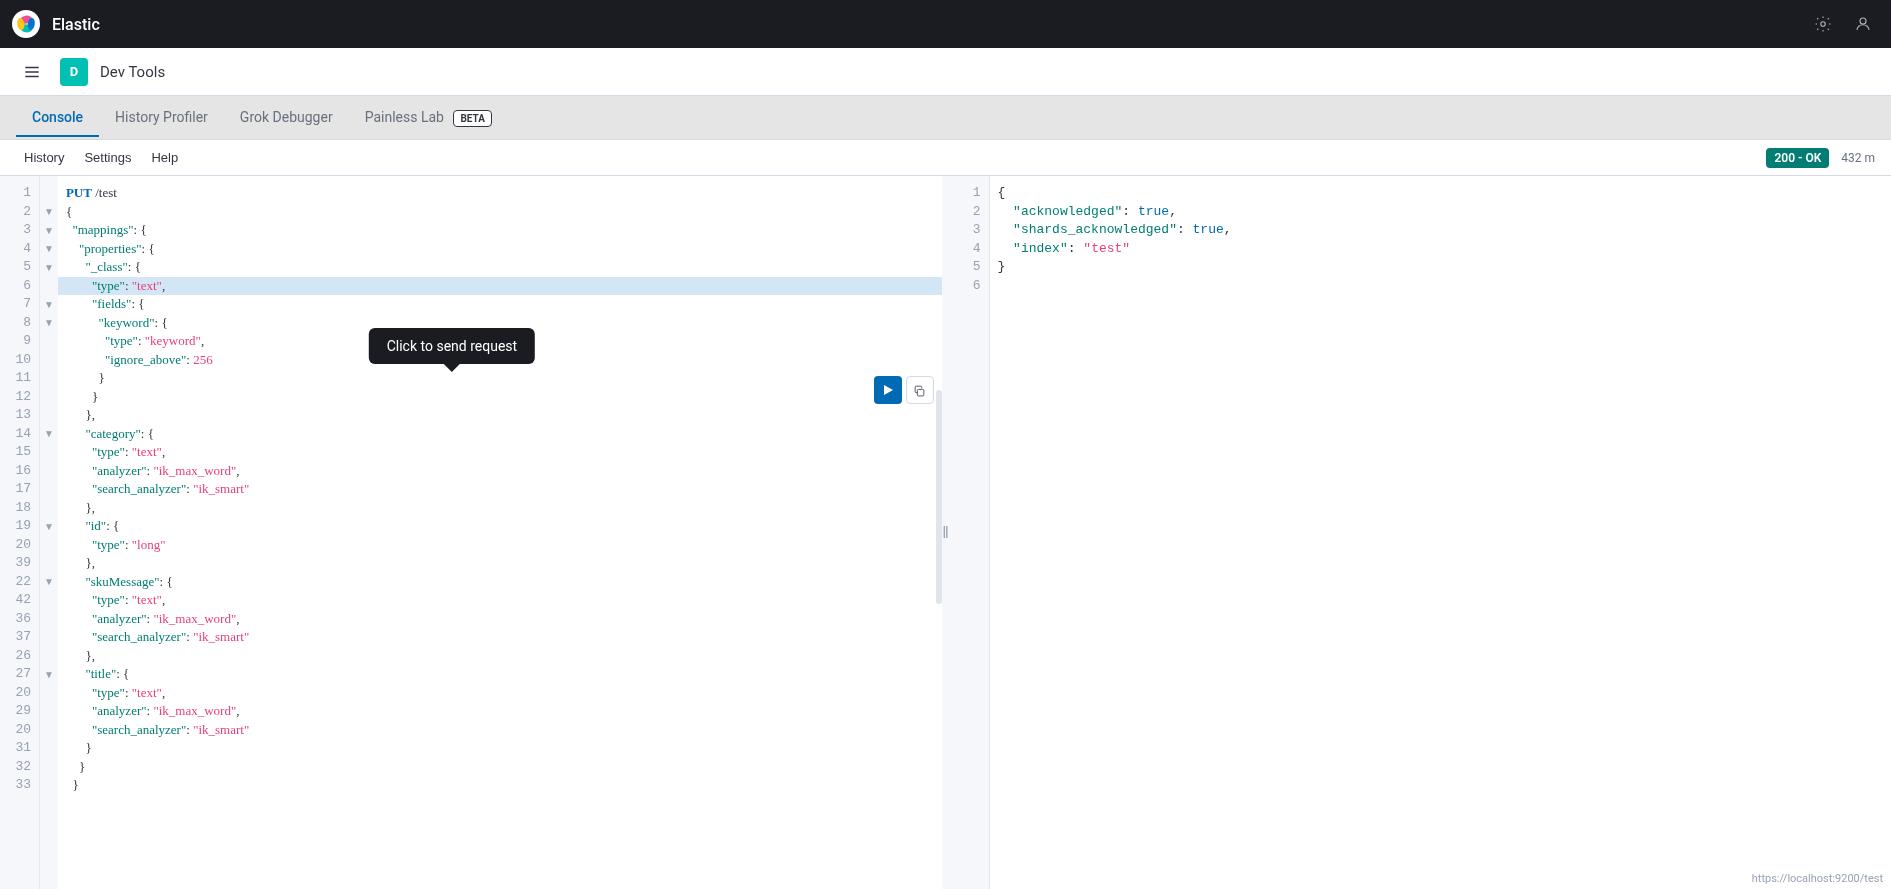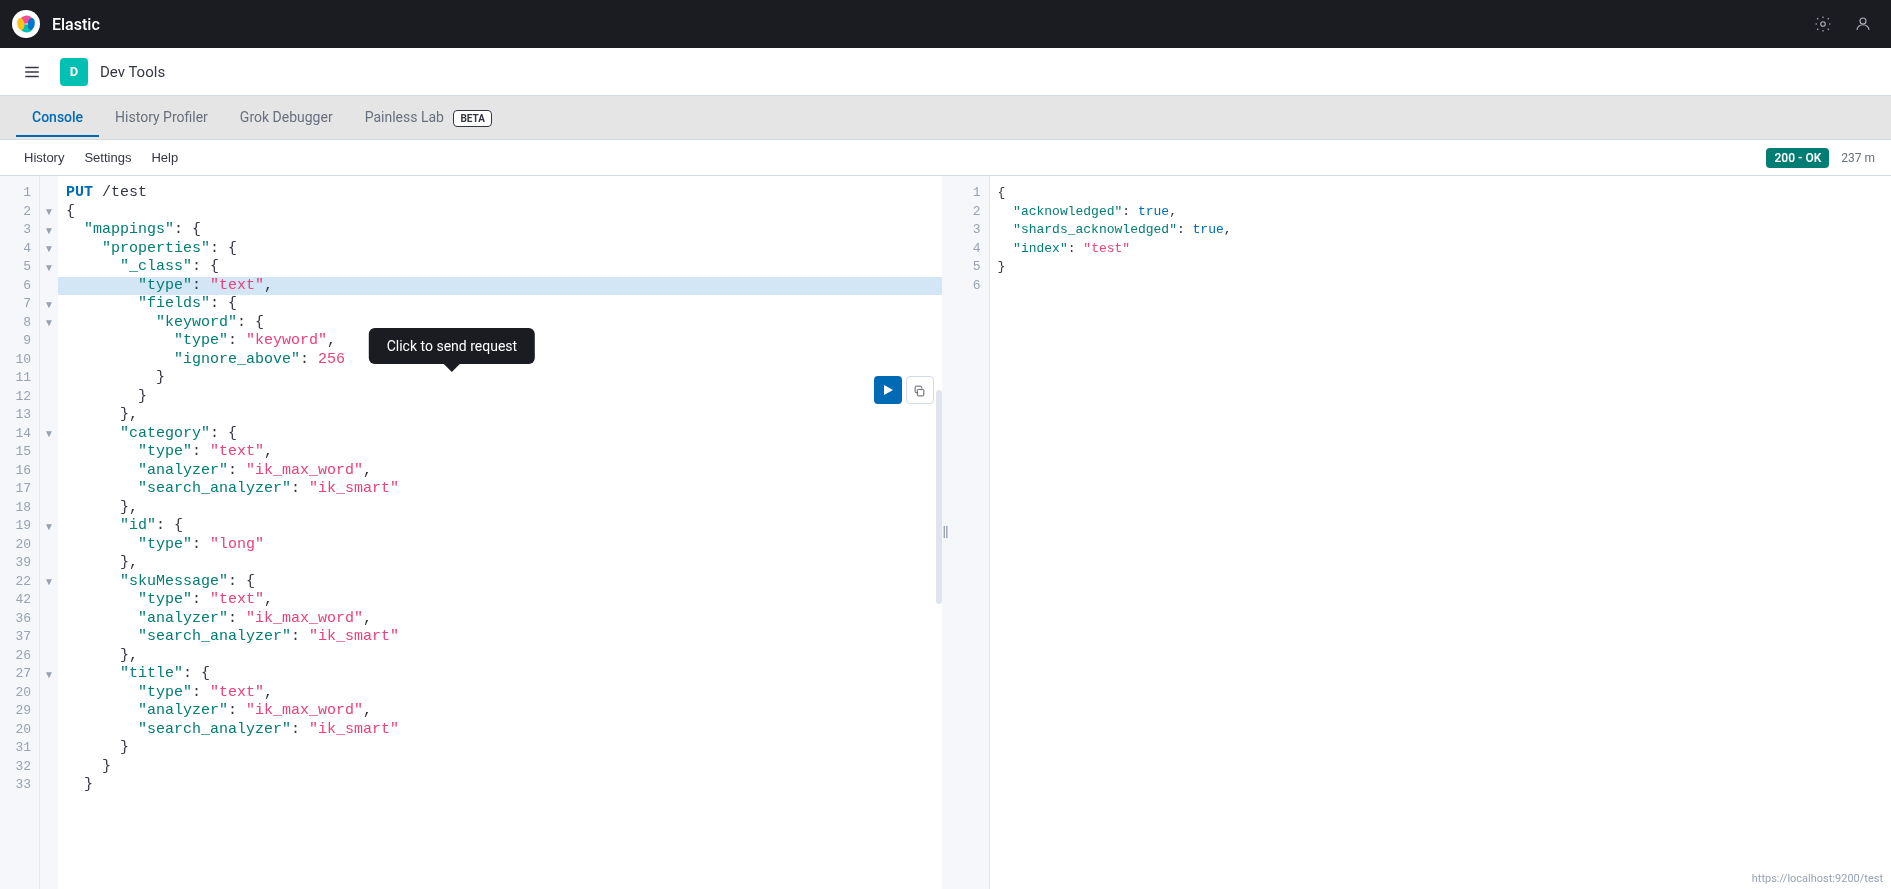--- a/index.html
+++ b/index.html
@@ -188,22 +188,22 @@
       background: #f5f7fa;
       color: #98a2b3;
       font-size: 10px;
       padding: 8px 4px;
       text-align: center;
       min-width: 16px;
     }
     .fold-markers div { height: 18.5px; display: flex; align-items: center; justify-content: center; }
     .code-content {
       flex: 1;
-      font-family: Liberation Mono, monospace;
-      font-size: 15px;
+      font-family: Liberation Serif, serif;
+      font-size: 13px;
       line-height: 18.5px;
       padding: 8px 0;
       overflow: auto;
       white-space: pre;
     }
     .code-line { height: 18.5px; padding: 0 8px; }
     .code-line.highlighted { background: #d3e6f5; }
 
     
     .action-buttons {
@@ -377,21 +377,21 @@
     <span class="beta-badge">BETA</span>
   </div>
 </div>
 
 <div class="toolbar-row">
   <button class="toolbar-btn">History</button>
   <button class="toolbar-btn">Settings</button>
   <button class="toolbar-btn">Help</button>
   <div class="toolbar-spacer"></div>
   <span class="status-badge">200 - OK</span>
-  <span class="response-time">237 m</span>
+  <span class="response-time">432 m</span>
 </div>
 
 <div class="main-area">
 
   <div class="editor-pane">
 
     <div class="line-numbers" id="line-nums">
         <div>1</div>
         <div>2</div>
         <div>3</div>

